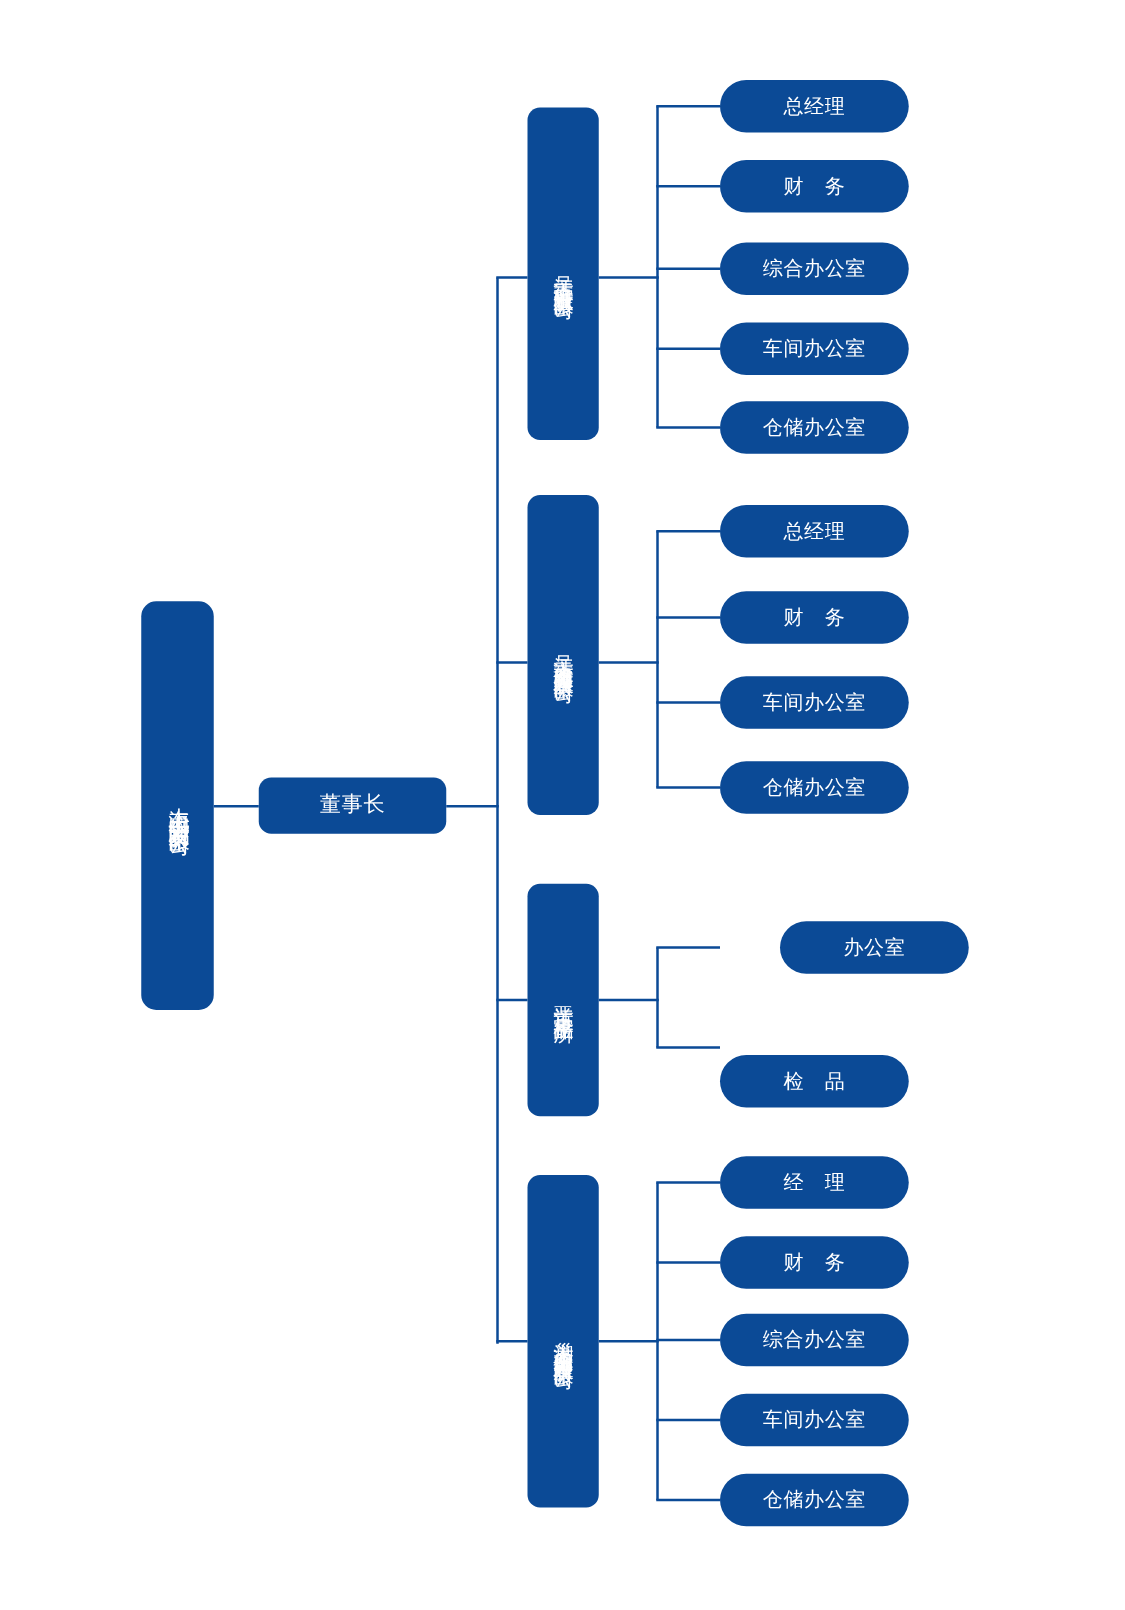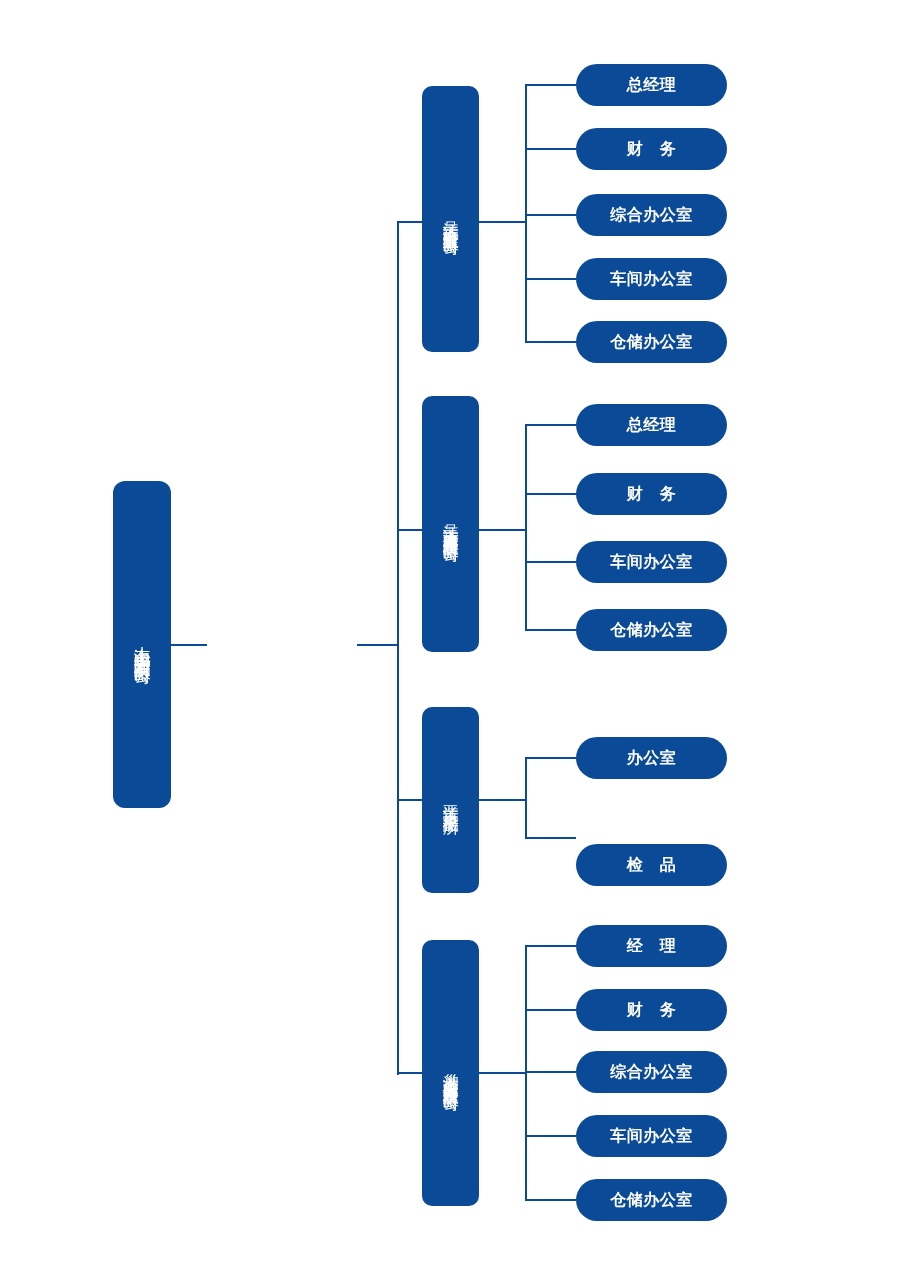--- a/index.html
+++ b/index.html
@@ -56,38 +56,38 @@
     width: 57px;
     font-size: 16px;
     border-radius: 10px;
   }
   .node-leaf {
     left: 576px;
     width: 151px;
     height: 42px;
     font-size: 16px;
     border-radius: 21px;
-    font-weight: bold;
   }
   .line {
     position: absolute;
     background: #0b4a96;
   }
   .line-h { height: 2px; }
   .line-v { width: 2px; }
 </style>
 </head>
 <body>
 
 <div id="chart-root">
 
   <div class="node node-root vertical">上海正书国际贸易有限公司</div>
 
   <div class="line line-h" style="left:171px; top:644px; width:36px;"></div>
 
+  <div class="node node-chair">董事长</div>
 
   <div class="line line-h" style="left:357px; top:644px; width:42px;"></div>
 
   <div class="line line-v" style="left:397px; top:222px; height:853px;"></div>
 
   <div id="branch-layer">
       <div class="line line-h" style="left: 397px; top: 221px; width: 25px;"></div>
       <div class="node node-div vertical" style="top: 86px; height: 266px;">吴江市正宇鞋业有限公司</div>
       <div class="line line-h" style="left: 479px; top: 221px; width: 48px;"></div>
       <div class="line line-v" style="left: 525px; top: 85px; height: 257px;"></div>
@@ -111,21 +111,21 @@
       <div class="node node-leaf" style="top: 473px;">财　务</div>
       <div class="line line-h" style="left: 525px; top: 561px; width: 51px;"></div>
       <div class="node node-leaf" style="top: 541px;">车间办公室</div>
       <div class="line line-h" style="left: 525px; top: 629px; width: 51px;"></div>
       <div class="node node-leaf" style="top: 609px;">仓储办公室</div>
       <div class="line line-h" style="left: 397px; top: 799px; width: 25px;"></div>
       <div class="node node-div vertical" style="top: 707px; height: 186px;">晋江市正宇检品所</div>
       <div class="line line-h" style="left: 479px; top: 799px; width: 48px;"></div>
       <div class="line line-v" style="left: 525px; top: 758px; height: 80px;"></div>
       <div class="line line-h" style="left: 525px; top: 757px; width: 51px;"></div>
-      <div class="node node-leaf" style="top: 737px;">办公室</div>
+      <div class="node node-leaf" style="top: 737px; margin-left: 48px;">办公室</div>
       <div class="line line-h" style="left: 525px; top: 837px; width: 51px;"></div>
       <div class="node node-leaf" style="top: 844px;">检　品</div>
       <div class="line line-h" style="left: 397px; top: 1072px; width: 25px;"></div>
       <div class="node node-div vertical" style="top: 940px; height: 266px;">巢湖市含山服饰整理有限公司</div>
       <div class="line line-h" style="left: 479px; top: 1072px; width: 48px;"></div>
       <div class="line line-v" style="left: 525px; top: 946px; height: 254px;"></div>
       <div class="line line-h" style="left: 525px; top: 945px; width: 51px;"></div>
       <div class="node node-leaf" style="top: 925px;">经　理</div>
       <div class="line line-h" style="left: 525px; top: 1009px; width: 51px;"></div>
       <div class="node node-leaf" style="top: 989px;">财　务</div>

